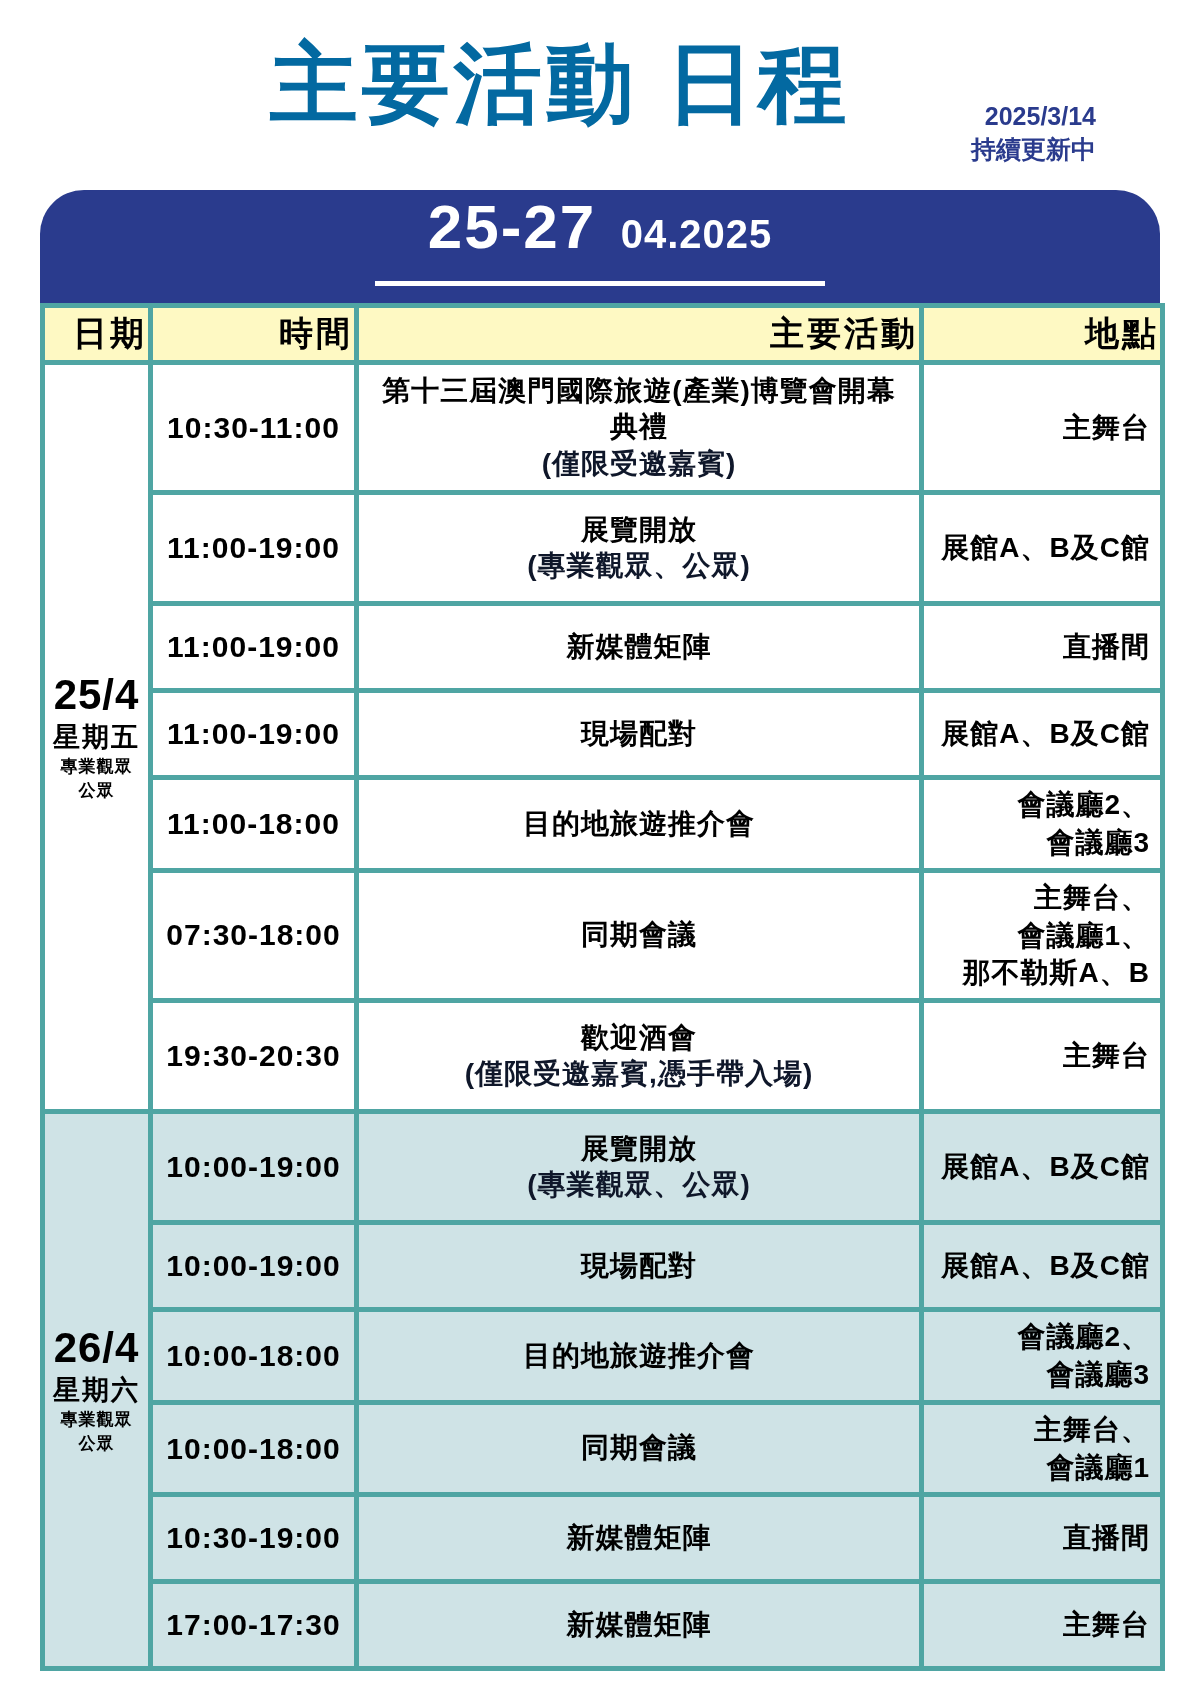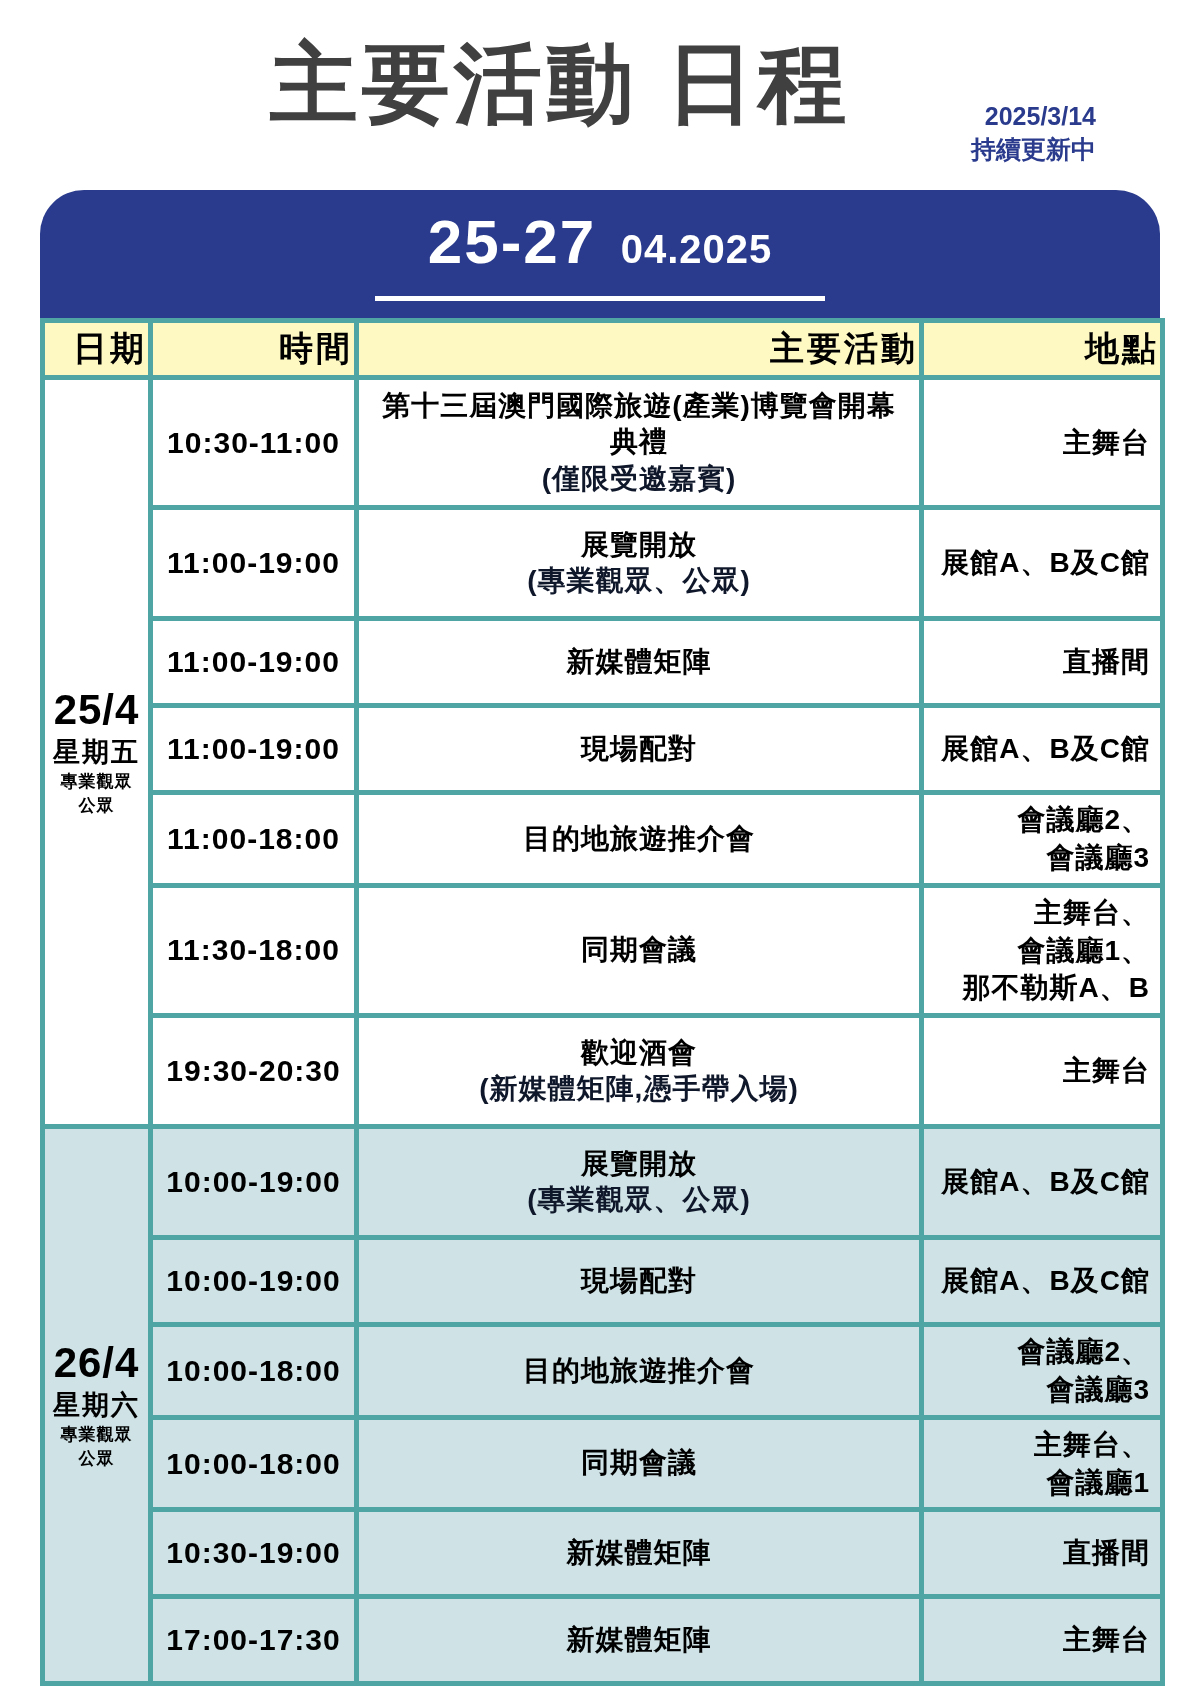--- a/index.html
+++ b/index.html
@@ -4,29 +4,29 @@
 <style>
   html,body{margin:0;padding:0;}
   body{
     width:1200px;height:1695px;background:#ffffff;
     font-family:"Liberation Sans","DejaVu Sans",sans-serif;
     -webkit-font-smoothing:antialiased;
   }
   .top{position:relative;height:152px;padding-top:38px;}
   .title{
     margin:0 80px 0 0;text-align:center;
-    color:#404040;font-size:88px;font-weight:900;letter-spacing:4px;line-height:1.05;
+    color:#0369a1;font-size:88px;font-weight:900;letter-spacing:4px;line-height:1.05;
   }
   .updated{
     position:absolute;right:104px;top:100px;text-align:right;
     color:#2a3b8d;font-size:25px;font-weight:bold;line-height:1.3;
   }
   .banner{
     margin:0 40px;background:#2a3b8d;border-radius:44px 44px 0 0;
-    color:#fff;text-align:center;padding:20px 0 10px;
+    color:#fff;text-align:center;padding:5px 0 10px;
   }
   .banner-line1{line-height:64px;}
   .banner-days{font-size:62px;font-weight:900;letter-spacing:2px;vertical-align:baseline;}
   .banner-month{font-size:40px;font-weight:900;margin-left:20px;vertical-align:baseline;letter-spacing:1px;}
   .banner-rule{width:450px;height:5px;background:#ffffff;margin:6px auto 7px;}
   .banner-venue{font-size:30px;font-weight:900;line-height:34px;letter-spacing:2px;}
 
   table.schedule{
     margin:0 40px;width:1120px;border-collapse:collapse;table-layout:fixed;
   }
@@ -133,32 +133,32 @@
         <td class="loc-cell">展館A、B及C館</td>
       </tr>
       <tr class="r-std">
         <td class="time-cell">11:00-18:00</td>
         <td class="act-cell">
           <div class="act-main">目的地旅遊推介會</div>
         </td>
         <td class="loc-cell">會議廳2、會議廳3</td>
       </tr>
       <tr class="r-tall">
-        <td class="time-cell">11:30-18:00</td>
+        <td class="time-cell">07:30-18:00</td>
         <td class="act-cell">
           <div class="act-main">同期會議</div>
         </td>
         <td class="loc-cell">主舞台、會議廳1、
 那不勒斯A、B</td>
       </tr>
       <tr class="r-tall">
         <td class="time-cell">19:30-20:30</td>
         <td class="act-cell">
           <div class="act-main">歡迎酒會</div>
-          <div class="act-note">(新媒體矩陣,憑手帶入場)</div>
+          <div class="act-note">(僅限受邀嘉賓,憑手帶入場)</div>
         </td>
         <td class="loc-cell">主舞台</td>
       </tr>
     </tbody>
 
     <tbody class="sec-blue">
       <tr class="r-tall">
         <td class="date-cell" rowspan="6">
           <div class="d-date">26/4</div>
           <div class="d-week">星期六</div>

